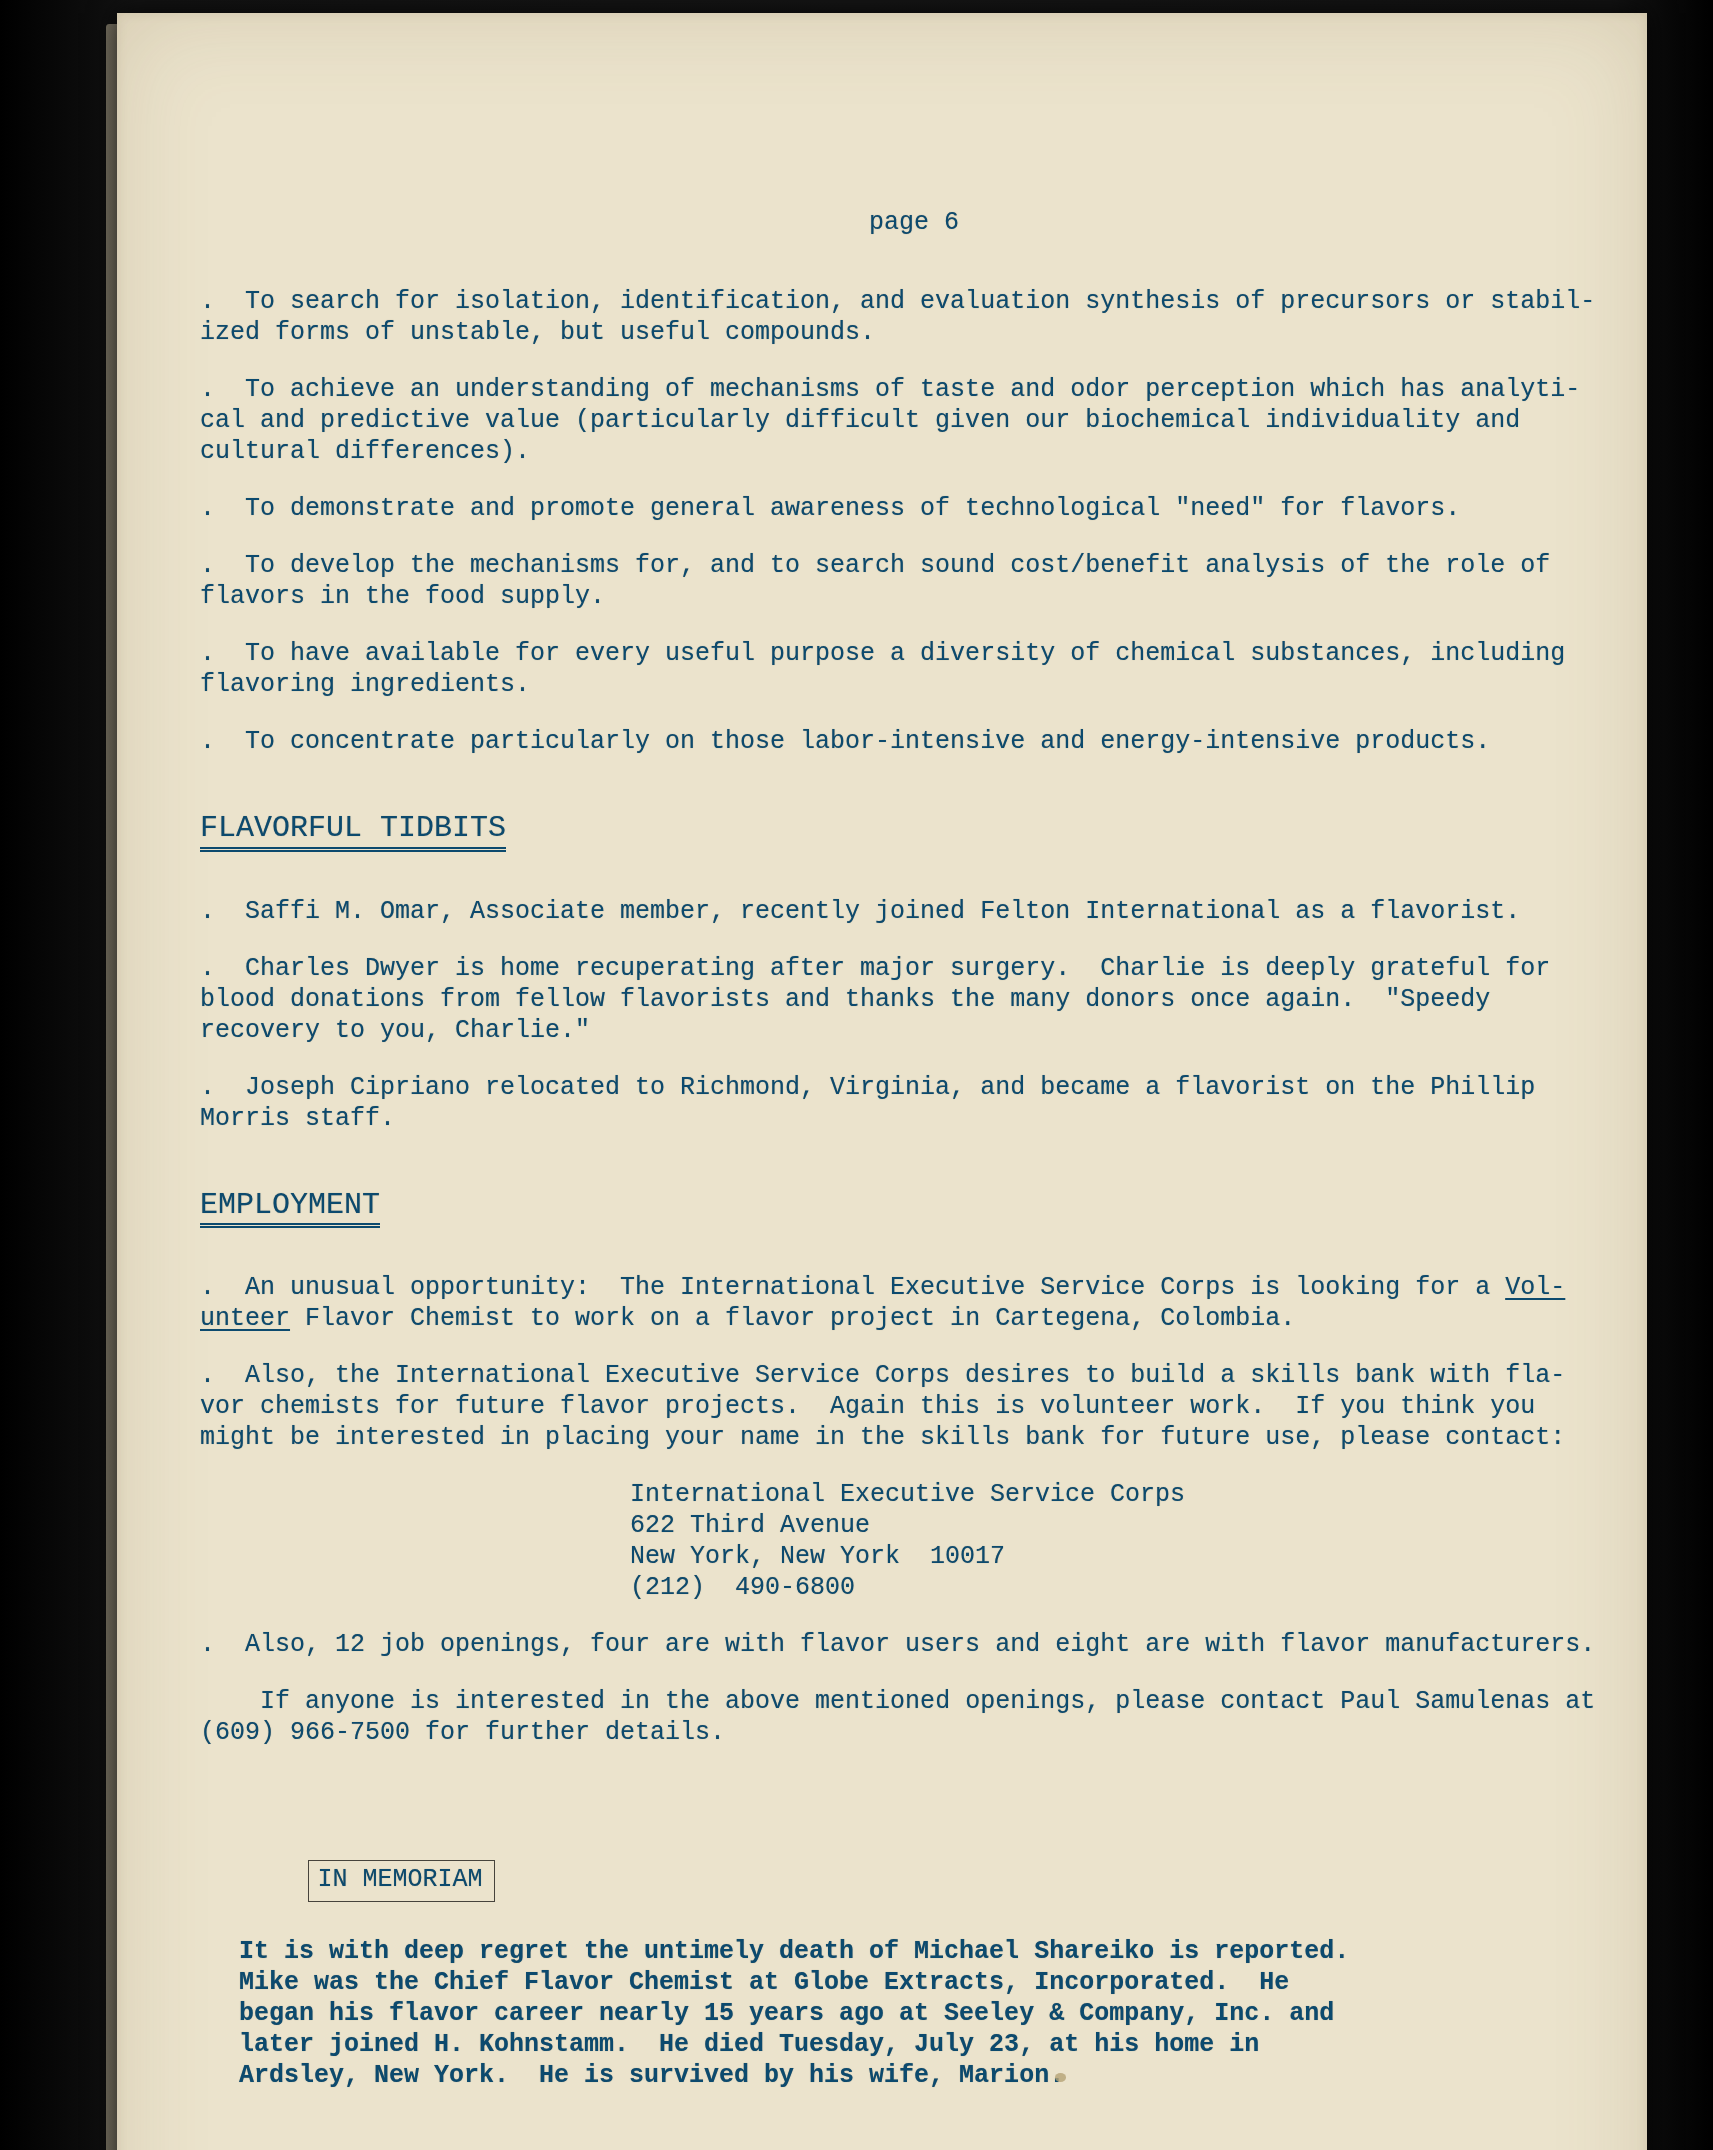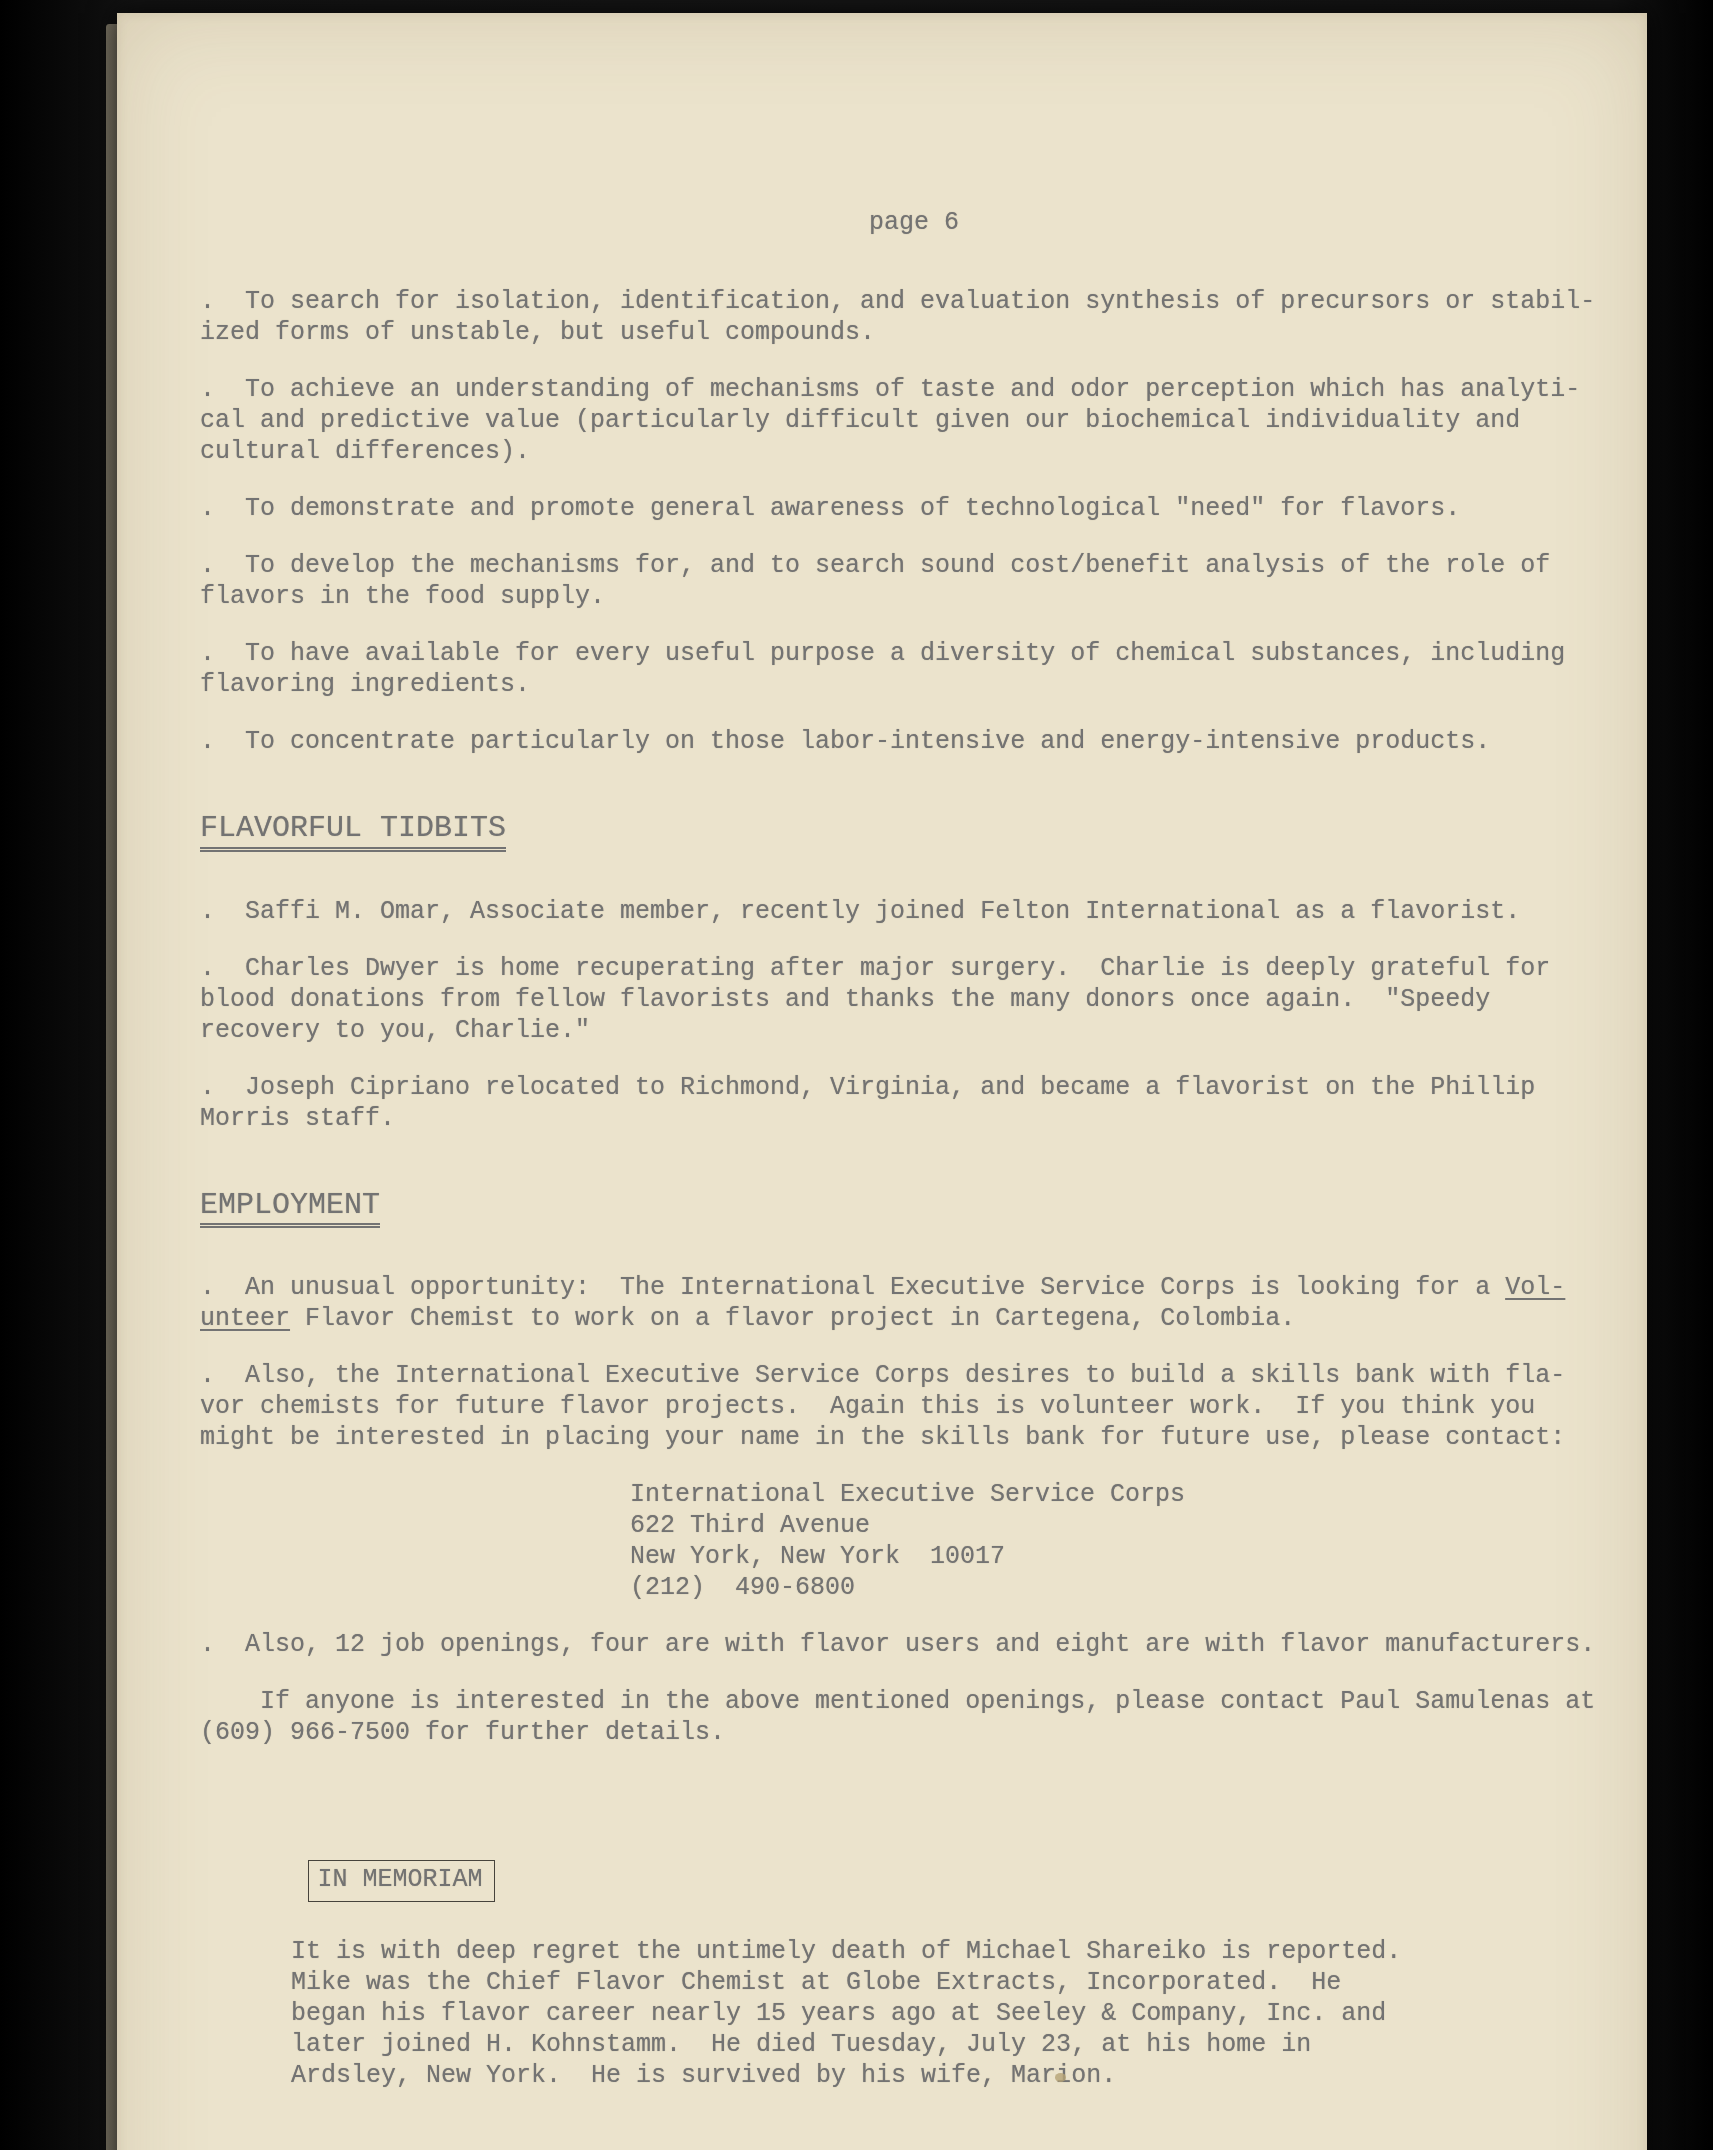--- a/index.html
+++ b/index.html
@@ -40,21 +40,21 @@
     box-shadow:
       0 0 26px rgba(0,0,0,0.8),
       inset 0 0 95px rgba(120, 100, 60, 0.18),
       inset 0 0 10.3px rgba(100, 85, 50, 0.12);
     overflow: hidden;
   }
   .content {
     position: relative;
     margin: 194px 17px 0 83px;
     width: 1428px;
-    color: #737373;
+    color: #0c4a6e;
     font-size: 25px;
     line-height: 31px;
     text-shadow: 0 0 0.9px rgba(70, 64, 52, 0.45);
   }
   .page-label {
     text-align: center;
     margin: 0 0 48px 0;
     white-space: pre;
   }
   .para {
@@ -83,21 +83,22 @@
     margin-bottom: 52px;
   }
   .memoriam-box {
     display: inline-block;
     border: 1.7px solid #47443c;
     padding: 2.6px 11.2px 6px 8.6px;
     margin: 60px 0 34px 108px;
     white-space: pre;
   }
   .memoriam-para {
-    margin-left: 91px;
+    margin-left: 39px;
+    font-weight: bold;
   }
   .speck {
     position: absolute;
     left: 938px;
     top: 2060px;
     width: 11.2px;
     height: 8.6px;
     background: #b5a376;
     border-radius: 50%;
     opacity: 0.8;

